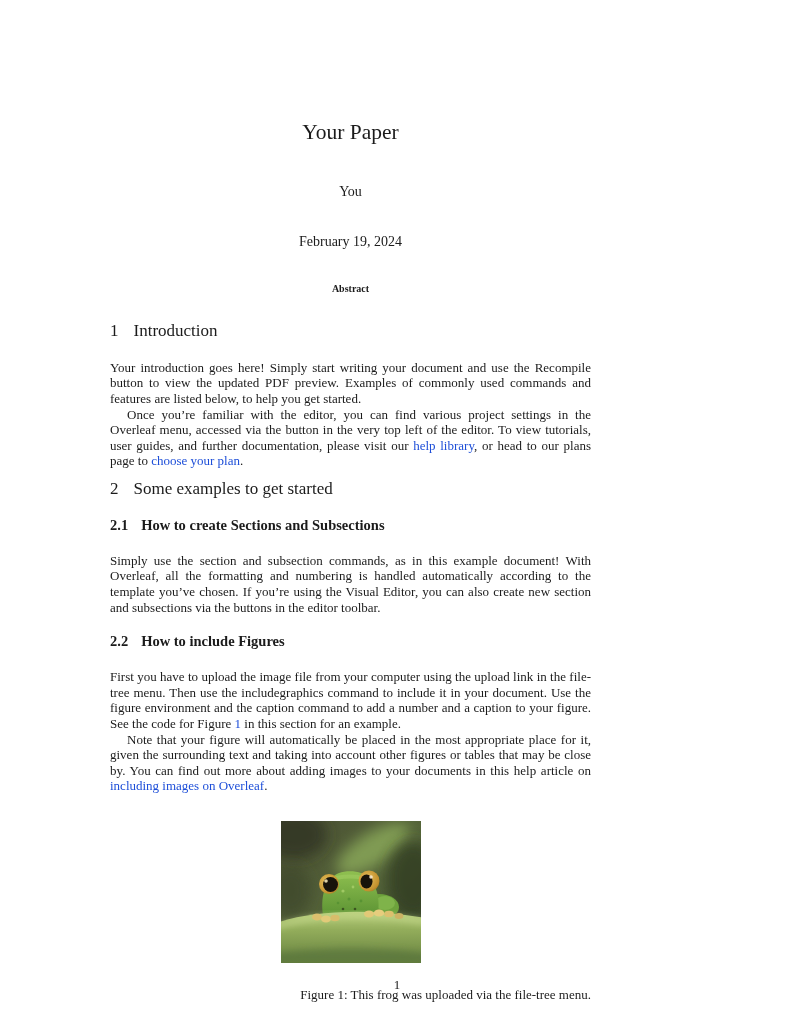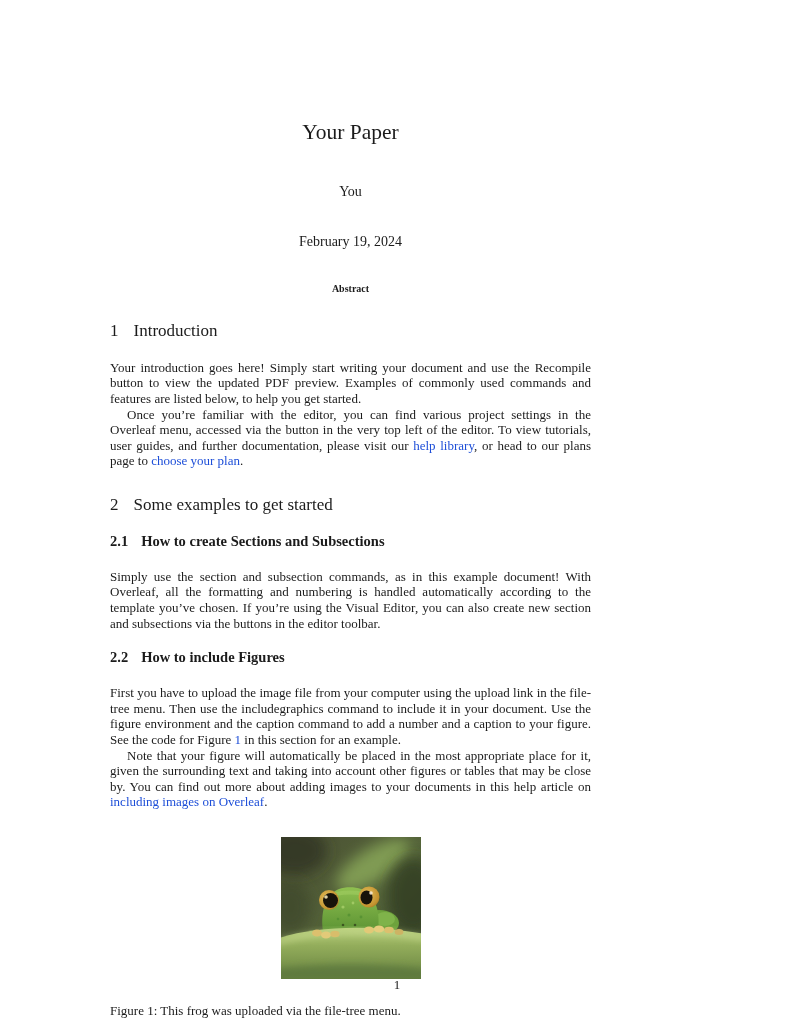--- a/index.html
+++ b/index.html
@@ -57,36 +57,36 @@
     margin-top: 18px;
   }
   .subsection-heading .sec-num { margin-right: 13px; }
   p.body-par {
     font-size: 13px;
     line-height: 15.6px;
     text-align: justify;
     margin-top: 19px;
   }
   p.body-par.follow { margin-top: 0; text-indent: 17px; }
-  .sec-gap { margin-top: 26px; }
+  .sec-gap { margin-top: 10px; }
   a.doc-link, span.doc-link {
     color: #1d4ed8;
     text-decoration: none;
     cursor: pointer;
   }
   .figure-block { margin-top: 27px; text-align: center; }
   .figure-image {
     display: inline-block;
     width: 140px;
     height: 142px;
     line-height: 0;
   }
   .figure-caption {
     font-size: 13px;
-    text-align: left;
+    text-align: right;
     margin-top: 20px;
   }
   .page-footer {
     position: absolute;
     top: 977px;
     left: 0;
     width: 794px;
     text-align: center;
     font-size: 13px;
   }

